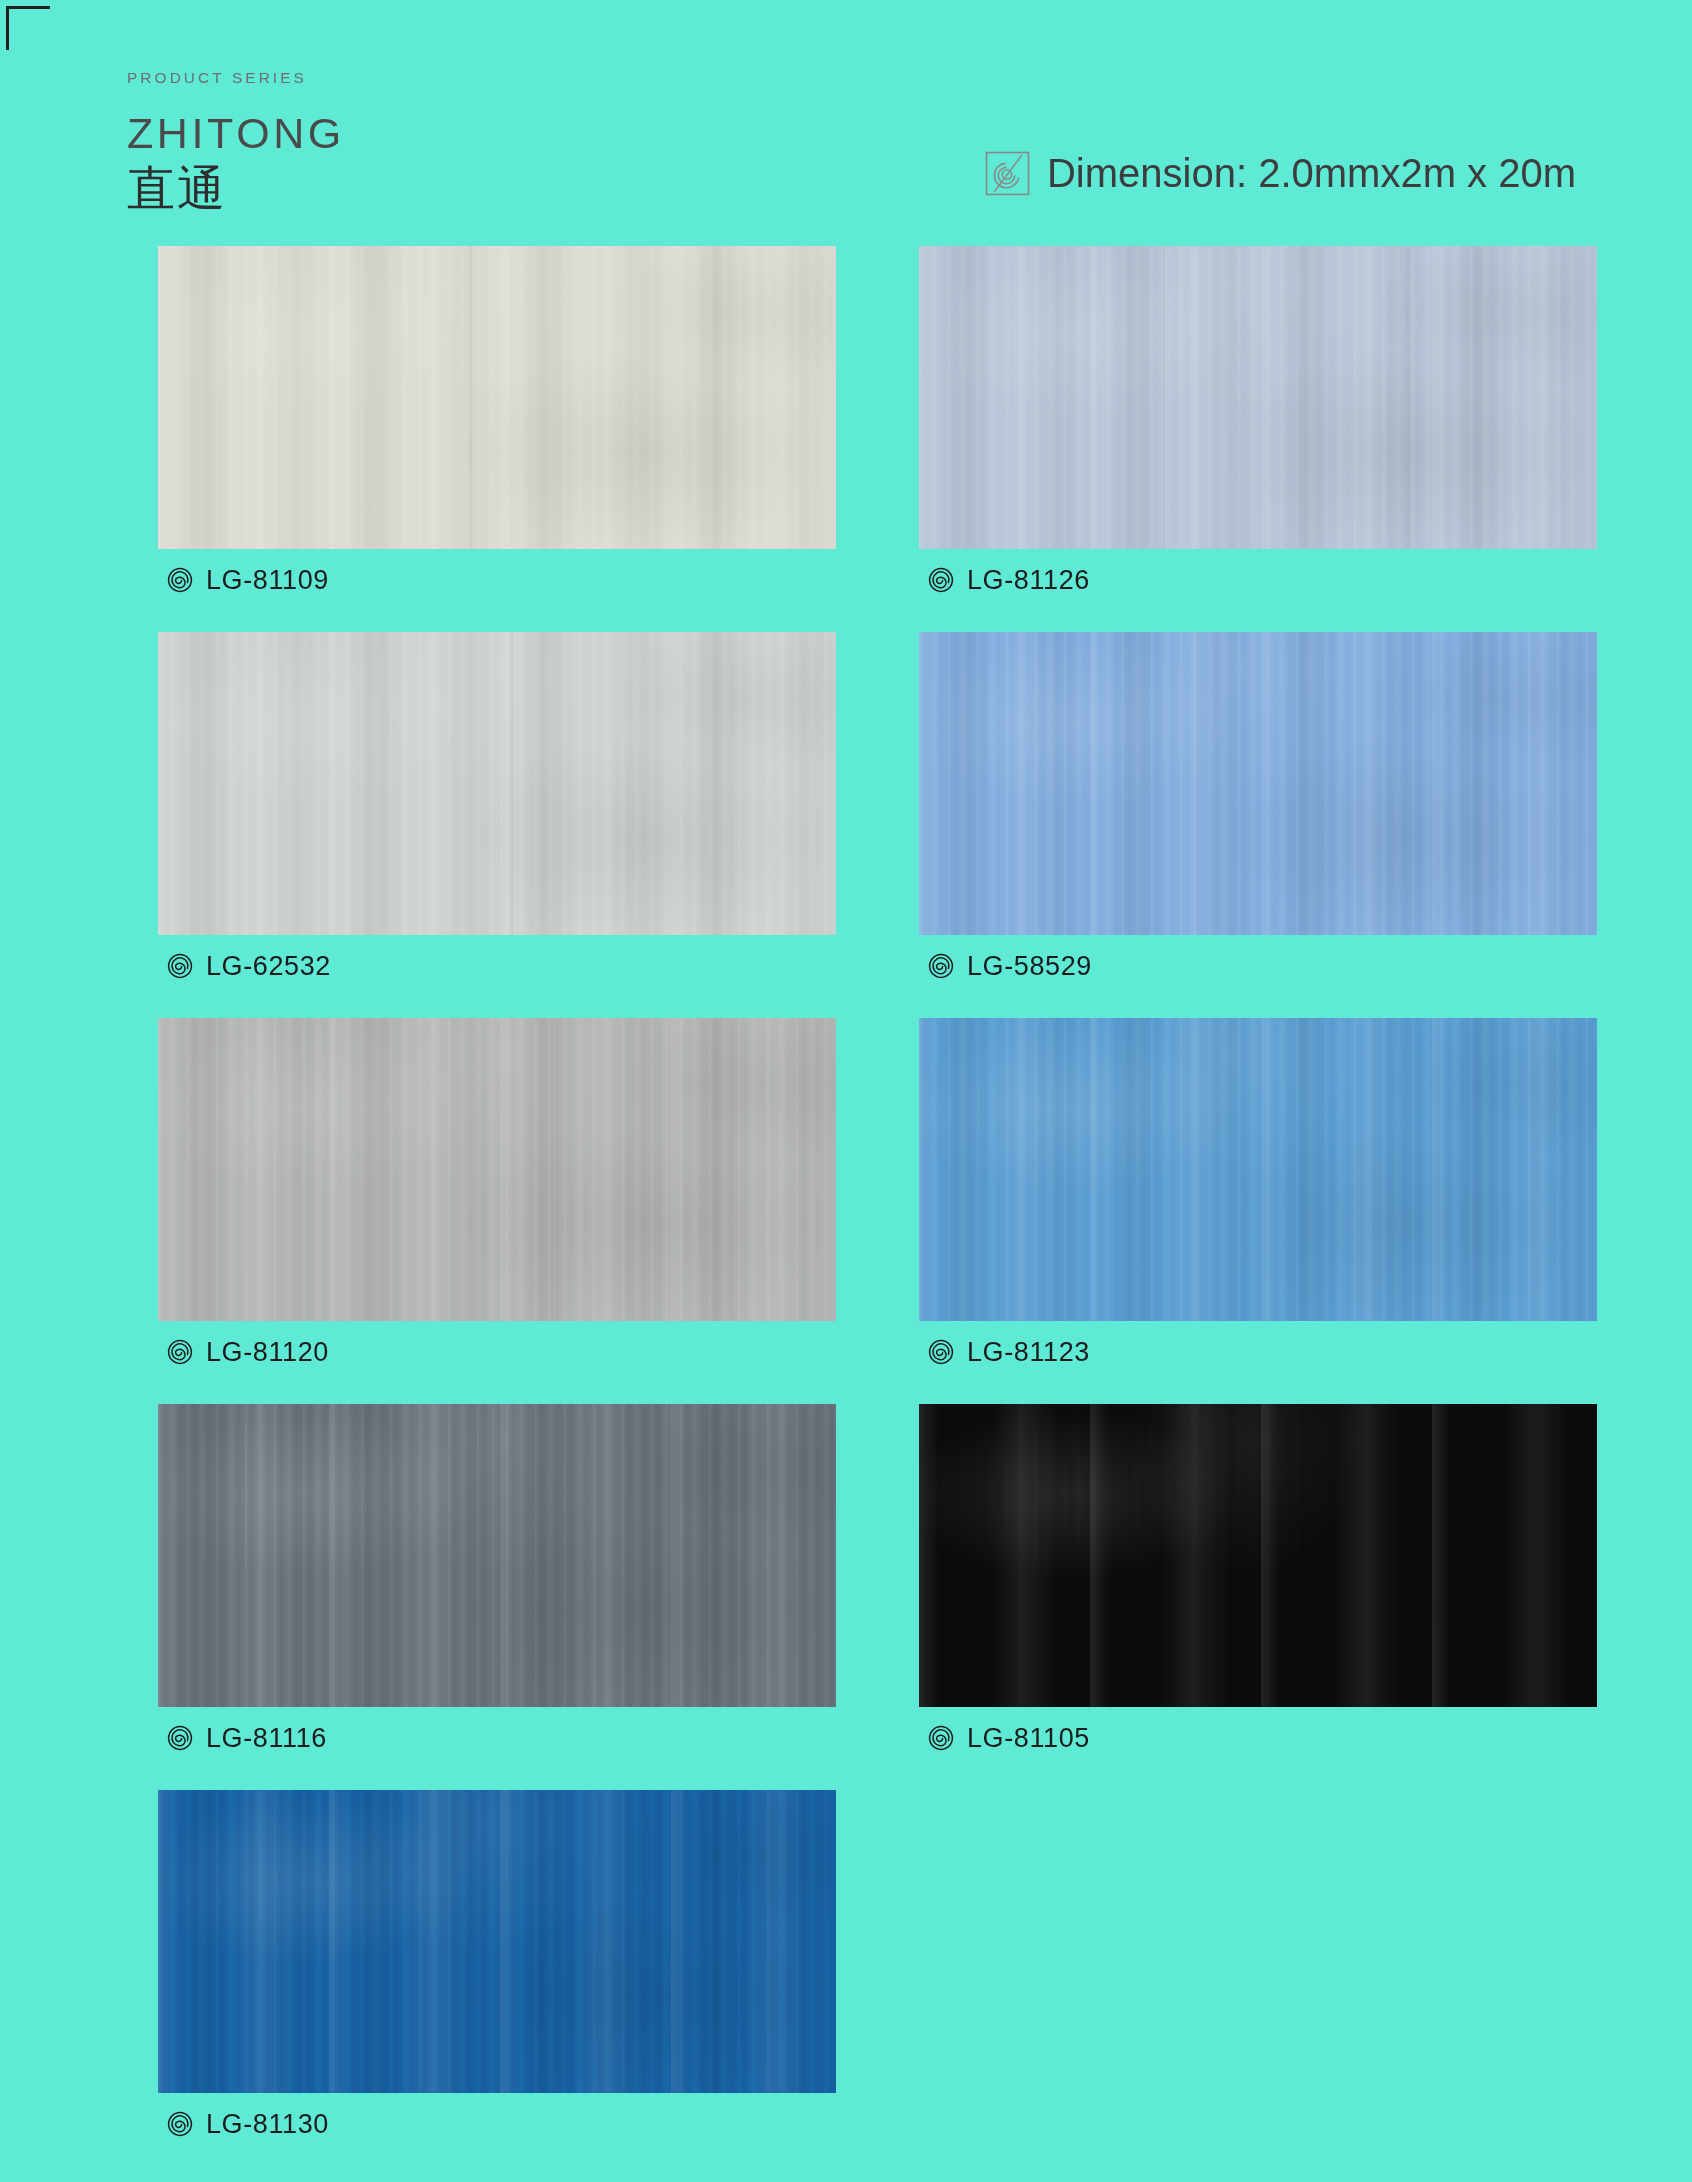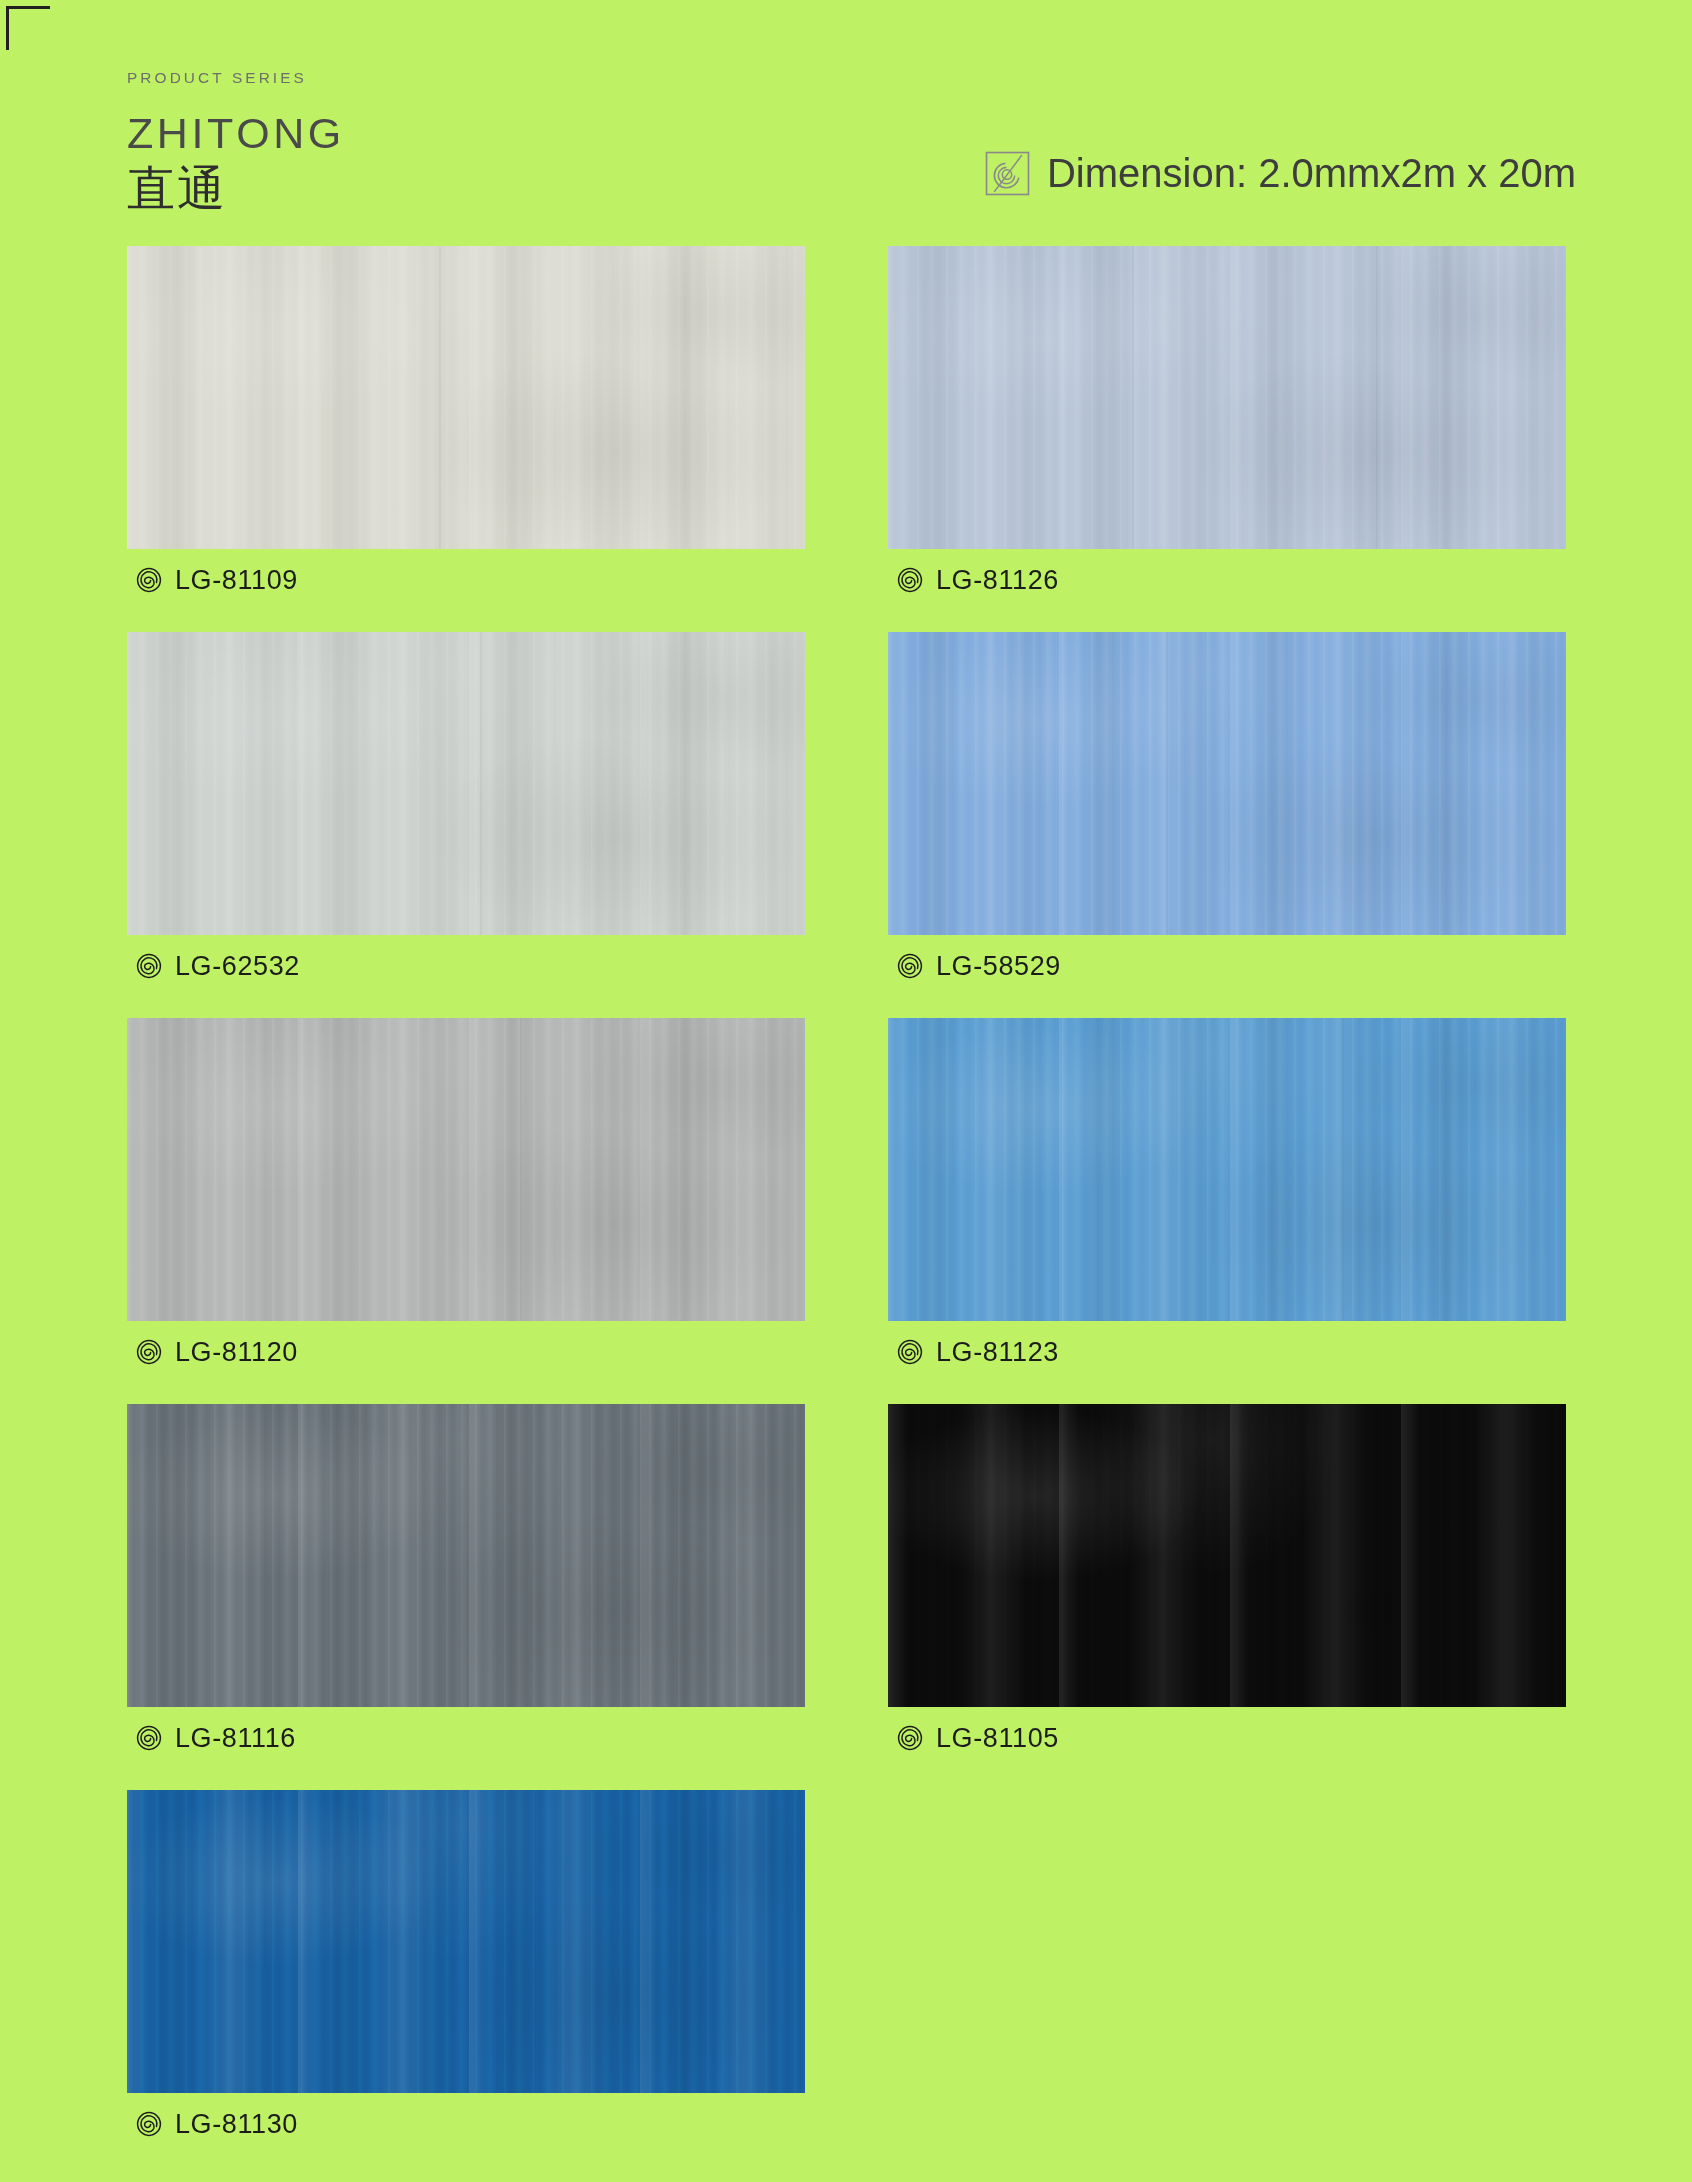--- a/index.html
+++ b/index.html
@@ -2,21 +2,21 @@
 <html><head>
 <meta charset="utf-8">
 <style>
   * { margin:0; padding:0; box-sizing:border-box; }
   html, body {
     width:1692px; height:2182px;
     background:#ffffff;
     font-family:"Liberation Sans", sans-serif;
     overflow:hidden;
   }
-  .page { position:relative; width:1692px; height:2182px; background:#bef264; }
+  .page { position:relative; width:1692px; height:2182px; background:#5eead4; }
 
   
   .corner-mark {
     position:absolute; left:6px; top:6px;
     width:44px; height:44px;
     border-left:3px solid #231f20;
     border-top:3px solid #231f20;
   }
 
   
@@ -44,21 +44,21 @@
 
   
   .grid {
     position:absolute; left:127px; top:246px;
     width:1438px;
     display:grid;
     grid-template-columns:678px 678px;
     column-gap:83px;
     row-gap:21px;
   }
-  .cell { width:614px; }
+  .cell { width:614px;margin-left:31px; }
   .swatch {
     position:relative;
     width:678px; height:303px;
     overflow:hidden;
   }
   .swatch .base { position:absolute; inset:0; }
   .swatch .streaks {
     position:absolute; inset:0;
     background-image:
       repeating-linear-gradient(90deg,

